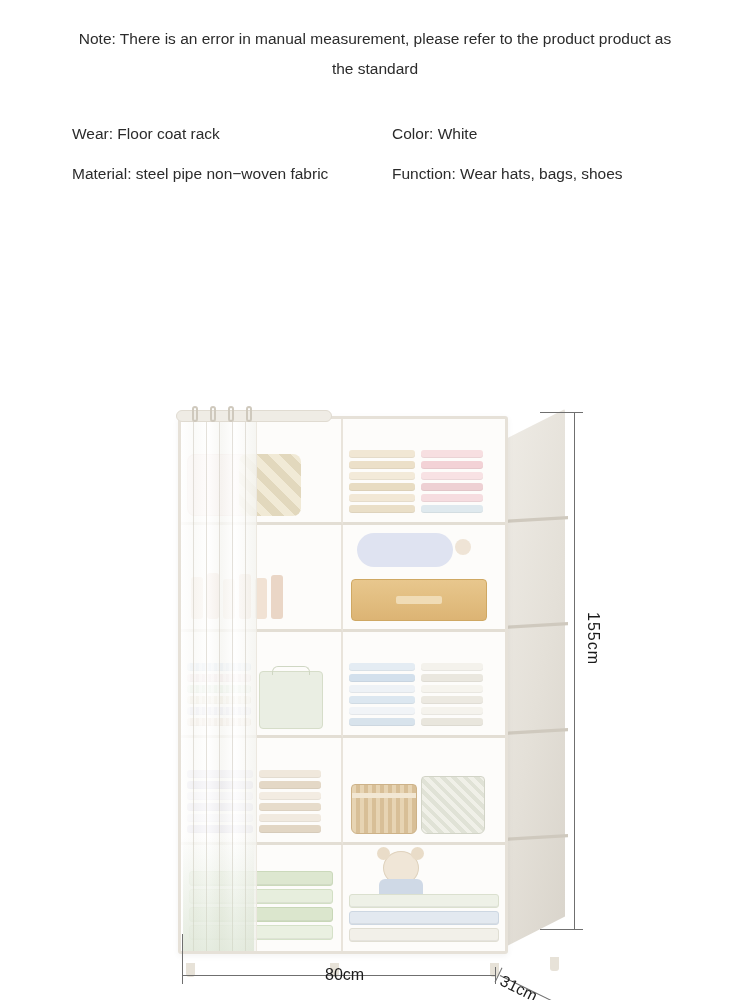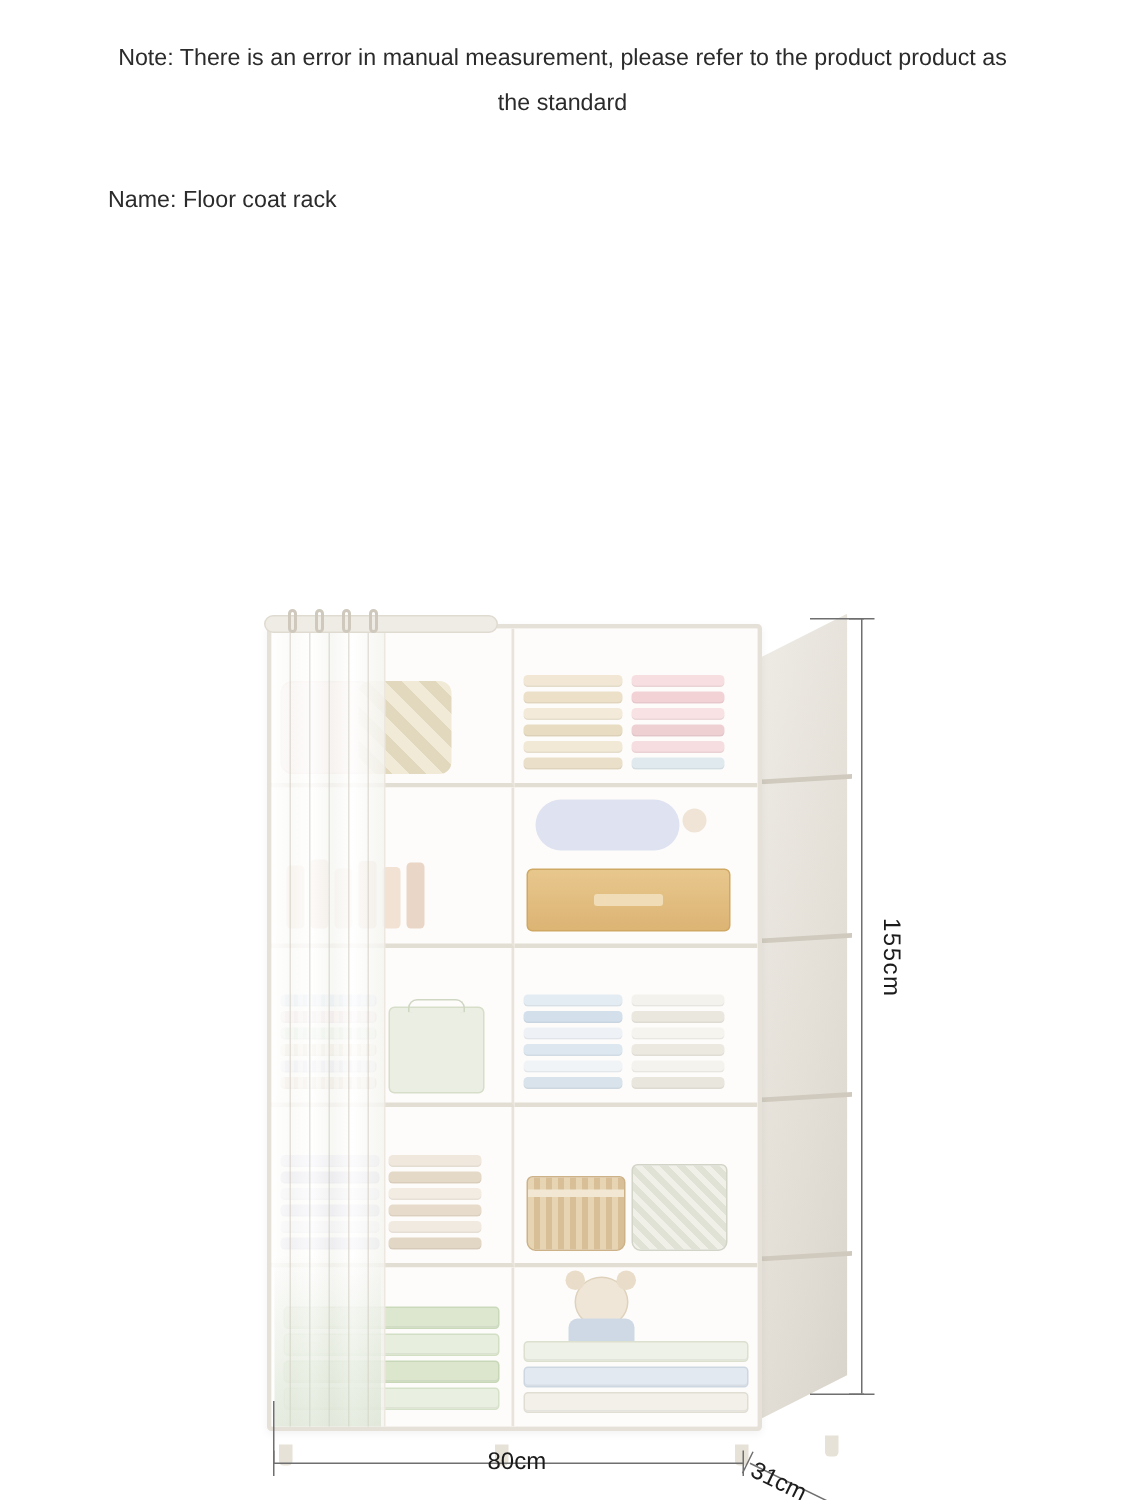--- a/index.html
+++ b/index.html
@@ -262,21 +262,26 @@
 </head>
 <body>
 
 <div class="page">
 
 
   <p class="note">Note: There is an error in manual measurement, please refer to the product product as the standard</p>
 
   <div class="specs">
     <div class="spec-row">
-      <span class="spec-left">Name: Floor coat rack</span>
+      <span class="spec-left">Wear: Floor coat rack</span>
+      <span class="spec-right">Color: White</span>
+    </div>
+    <div class="spec-row">
+      <span class="spec-left">Material: steel pipe non−woven fabric</span>
+      <span class="spec-right">Function: Wear hats, bags, shoes</span>
     </div>
   </div>
 
   <div class="illus">
 
     <div class="cabinet">
 
       <div class="side-face"></div>
       <div class="side-shelf" style="top:112px;"></div>
       <div class="side-shelf" style="top:218px;"></div>

